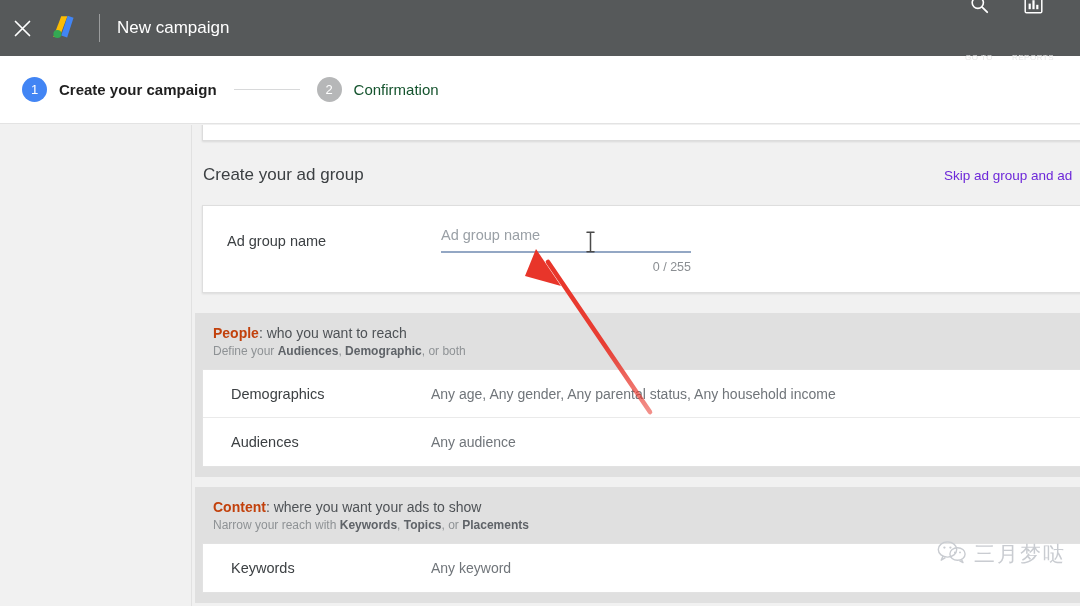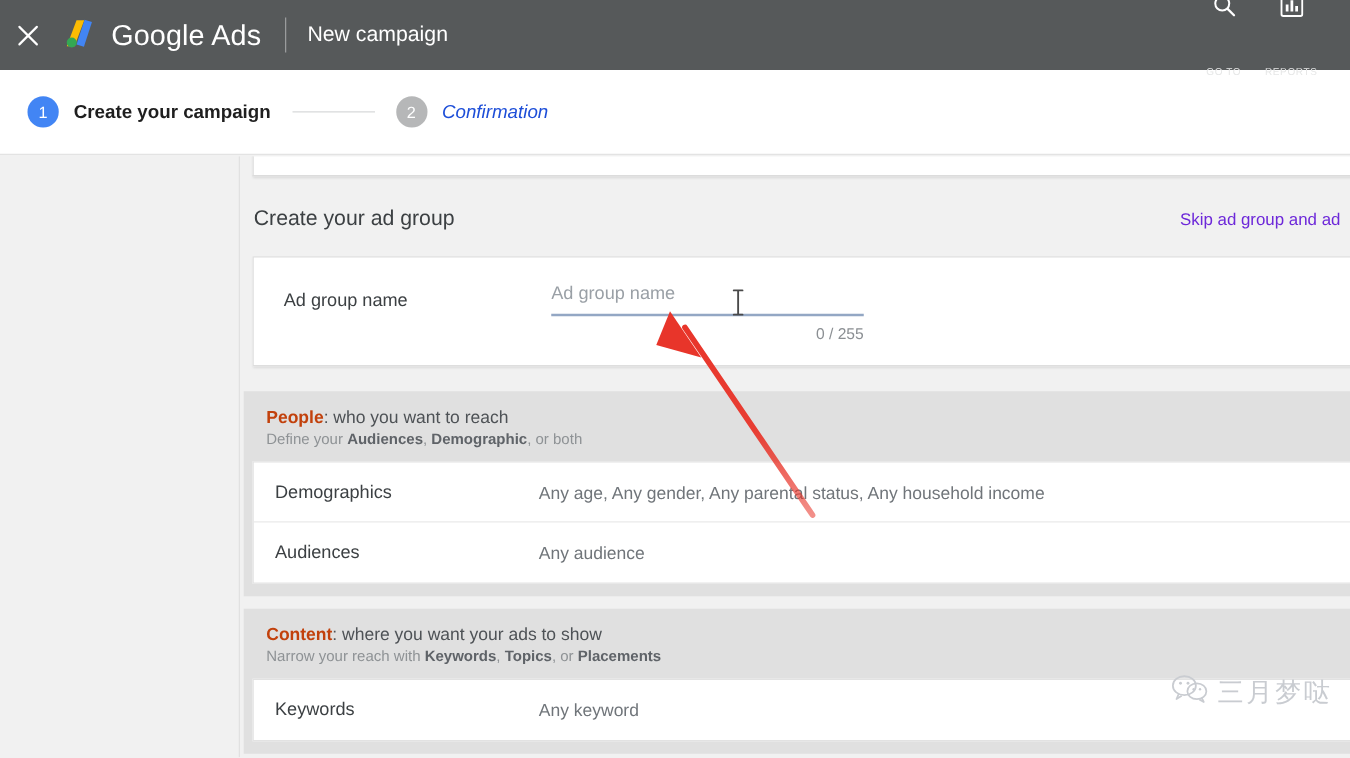--- a/index.html
+++ b/index.html
@@ -135,21 +135,21 @@
   }
   .step-bubble.active { background: #4285f4; }
   .step-bubble.inactive { background: #b6b7b8; }
 
   .step-label {
     margin-left: 12px;
     font-size: 15px;
     white-space: nowrap;
   }
   .step-label.active { color: #1f1f1f; font-weight: bold; }
-  .step-label.inactive { color: #1d4ed8; font-style: italic; }
+  .step-label.inactive { color: #14532d; }
 
   .step-connector {
     width: 66px;
     height: 1px;
     background: #d8d9da;
     margin: 0 17px;
     flex: 0 0 auto;
   }
 
   
@@ -293,21 +293,21 @@
     height: 48px;
     display: flex;
     align-items: center;
     border-bottom: 1px solid #eaeaea;
     cursor: pointer;
   }
   .row:last-child { border-bottom: none; }
 
   .row-label {
     width: 228px;
-    padding-left: 17px;
+    padding-left: 28px;
     font-size: 14.5px;
     color: #3c4043;
     white-space: nowrap;
     flex: 0 0 auto;
   }
   .row-value {
     font-size: 14px;
     color: #70757a;
     white-space: nowrap;
   }
@@ -364,21 +364,20 @@
     </div>
 
     <div class="brand-logo">
       <svg width="30" height="30" viewBox="0 0 30 30">
         <path d="M13.2 3.2 L19.4 3.2 L11.6 24.0 L5.4 24.0 Z" fill="#fbbc04"></path>
         <path d="M16.3 3.2 L22.5 3.2 L22.5 24.0 L16.3 24.0 Z" fill="#4285f4" transform="rotate(18 19.4 13.6)"></path>
         <circle cx="9.4" cy="21.0" r="4.0" fill="#34a853"></circle>
       </svg>
     </div>
 
-    <div class="brand-name">Google Ads</div>
 
     <div class="brand-divider"></div>
 
     <div class="page-sub">New campaign</div>
 
     <div class="topbar-spacer"></div>
 
     <div class="top-action">
       <span class="ta-icon">
         <svg width="19" height="19" viewBox="0 0 19 19">

